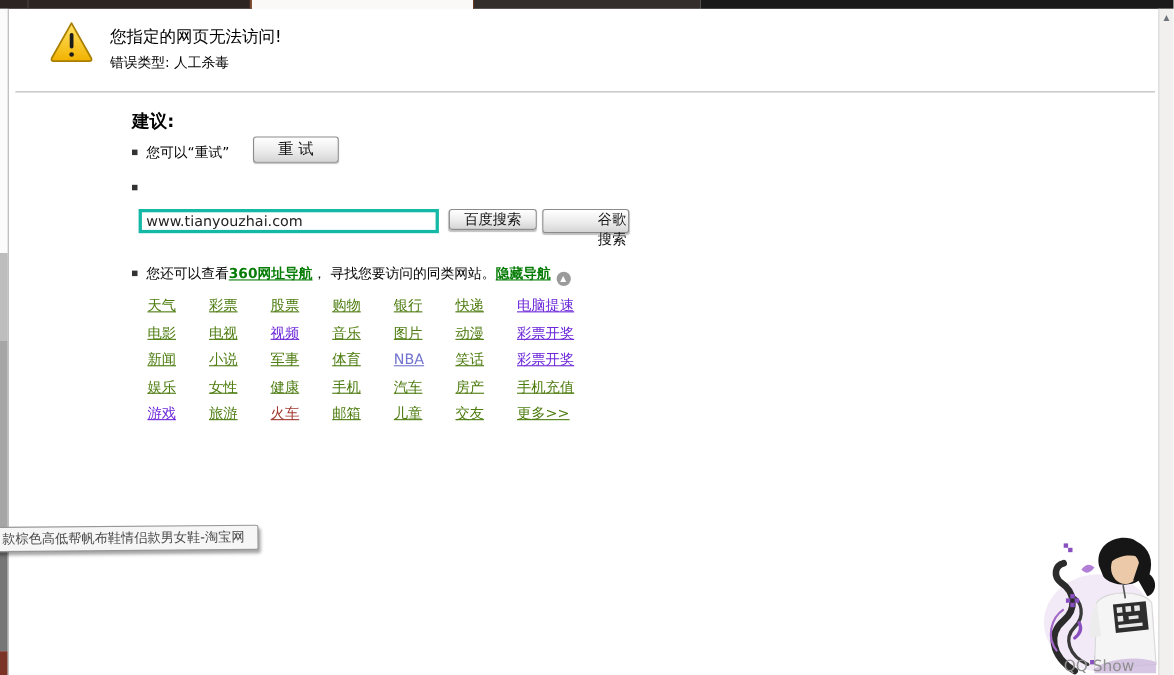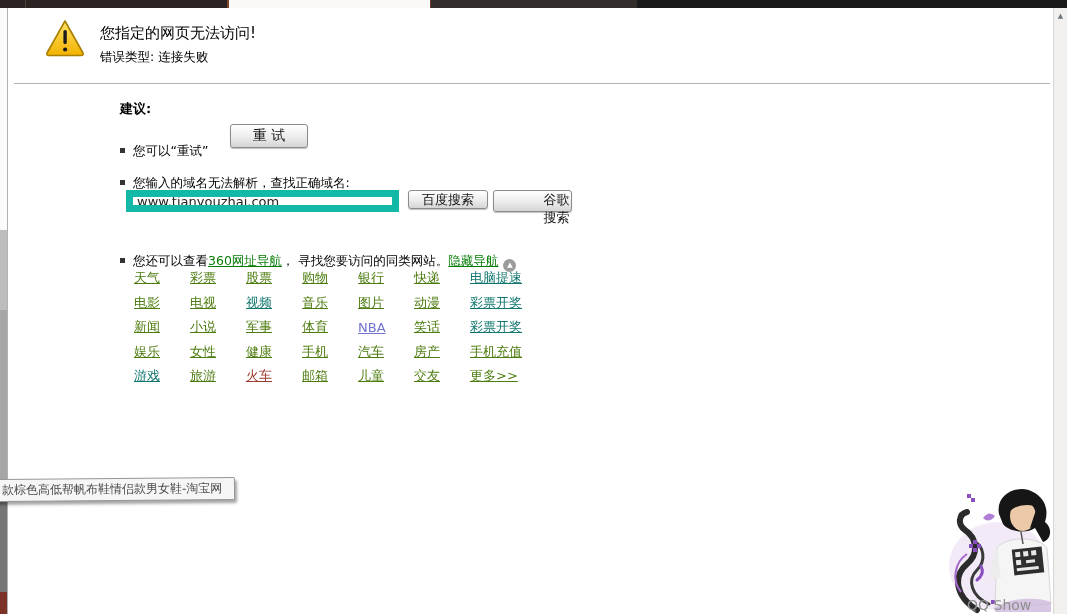--- a/index.html
+++ b/index.html
@@ -28,55 +28,55 @@
   .le-c { height:192px; background:#a6a6a6; }
   .le-d { height:90px;  background:#767676; }
   .le-e { height:22px;  background:#7c3327; }
   .left-line { position:absolute; left:7px; top:8px; width:1px; height:606px; background:#b2b2b2; }
   
   .warn-icon { position:absolute; left:44px; top:18px; }
   .err-title { position:absolute; left:100px; top:24px; font-size:15px; font-weight:normal; }
   .err-type  { position:absolute; left:100px; top:49px; font-size:12.5px; }
   .divider   { position:absolute; left:14px; top:83px; width:1036px; height:1px; background:#b4b4b4; }
   
-  .sug-heading { position:absolute; left:120px; top:100px; font-size:13px; font-weight:bold; }
-  .bullet-row { position:absolute; font-size:12.5px;margin-top:12px; }
+  .sug-heading { position:absolute; left:120px; top:100px; font-size:16px; font-weight:bold; }
+  .bullet-row { position:absolute; font-size:12.5px; }
   .sq { display:inline-block; width:5px; height:5px; background:#333; margin-right:8px; vertical-align:2px; }
   .row-retry  { left:120px; top:131px; }
   .row-domain { left:120px; top:163px; }
   .row-nav    { left:120px; top:241px; }
   .btn {
     position:absolute; border:1px solid #8b8b8b; border-radius:3px;
     background:linear-gradient(to bottom,#ffffff,#ececec 55%,#d5d5d5);
     font-size:13px; color:#111; text-align:center; cursor:pointer;
     box-shadow:0 1px 1px rgba(0,0,0,0.25); font-family:inherit;
   }
   .btn-retry  { left:230px; top:124px; width:78px; height:24px; font-size:14px; }
   .btn-baidu  { left:408px; top:190px; width:80px; height:19px; }
   .btn-google { left:493px; top:190px; width:79px; height:22px;padding-left:48px; }
   .url-input {
     position:absolute; left:126px; top:190px; width:273px; height:22px;
-    border:7px solid #14b8a6; font-size:13px; color:#222; padding:0 4px;
+    border:3px solid #14b8a6; font-size:13px; color:#222; padding:0 4px;
     font-family:inherit; background:#fff;
   }
-  .green-link { color:#077d07; font-weight:normal; text-decoration:underline; cursor:pointer; }
+  .green-link { color:#077d07; font-weight:bold; text-decoration:underline; cursor:pointer; }
   .circle-icon {
     display:inline-block; width:13px; height:13px; border-radius:50%;
     background:#9b9b9b; margin-left:5px; vertical-align:-2px;
     text-align:center; line-height:13px; font-size:7px; color:#fff; cursor:pointer;
   }
   
   .links-grid {
     position:absolute; left:134px; top:266px; width:440px;
     display:grid; grid-template-columns:56px 56px 56px 56px 56px 56px 104px;
     grid-auto-rows:24.5px; align-items:center; justify-items:start;
   }
   .nav-link { font-size:13px; text-decoration:underline; cursor:pointer; }
   .navy  { color:#4d7c0f; }
-  .green { color:#0f766e; }
+  .green { color:#6d28d9; }
   .red   { color:#a03a30; }
   .peri  { color:#7173cf; }
   
   .hover-tooltip {
     position:absolute; left:-12px; top:478px; width:247px; height:23px;
     background:#f6f6f6; border:1px solid #979797; border-radius:2px;
     box-shadow:2px 3px 3px rgba(0,0,0,0.35);
     font-size:12px; color:#4a4a4a; line-height:21px; padding-left:13px;
     transform:rotate(-0.5deg); white-space:nowrap; overflow:hidden;
   }
@@ -111,32 +111,32 @@
         <stop offset="0" stop-color="#ffe366"></stop>
         <stop offset="1" stop-color="#f2b200"></stop>
       </linearGradient>
     </defs>
     <path d="M21 3 L39 35 Q40 37.5 37 37.5 L5 37.5 Q2 37.5 3 35 Z" fill="url(#tg)" stroke="#a87f00" stroke-width="1.6" stroke-linejoin="round"></path>
     <rect x="19.4" y="12" width="3.4" height="14" rx="1.6" fill="#1c1c1c"></rect>
     <circle cx="21.1" cy="31.5" r="2.1" fill="#1c1c1c"></circle>
   </svg>
 </div>
 <div class="err-title">您指定的网页无法访问!</div>
-<div class="err-type">错误类型: 连接失败</div>
+<div class="err-type">错误类型: 人工杀毒</div>
 <div class="divider"></div>
 
 <div class="sug-heading">建议:</div>
 
 <div class="bullet-row row-retry">
   <span class="sq"></span><span>您可以“重试”</span>
 </div>
 <button class="btn btn-retry">重 试</button>
 
 <div class="bullet-row row-domain">
-  <span class="sq"></span><span>您输入的域名无法解析，查找正确域名:</span>
+  <span class="sq"></span>
 </div>
 <input class="url-input" type="text" value="www.tianyouzhai.com" style="">
 <button class="btn btn-baidu">百度搜索</button>
 <button class="btn btn-google">谷歌搜索</button>
 
 <div class="bullet-row row-nav">
   <span class="sq"></span><span>您还可以查看</span><a class="green-link">360网址导航</a><span>， 寻找您要访问的同类网站。</span><a class="green-link">隐藏导航</a><span class="circle-icon">▲</span>
 </div>
 
 <div class="links-grid">

